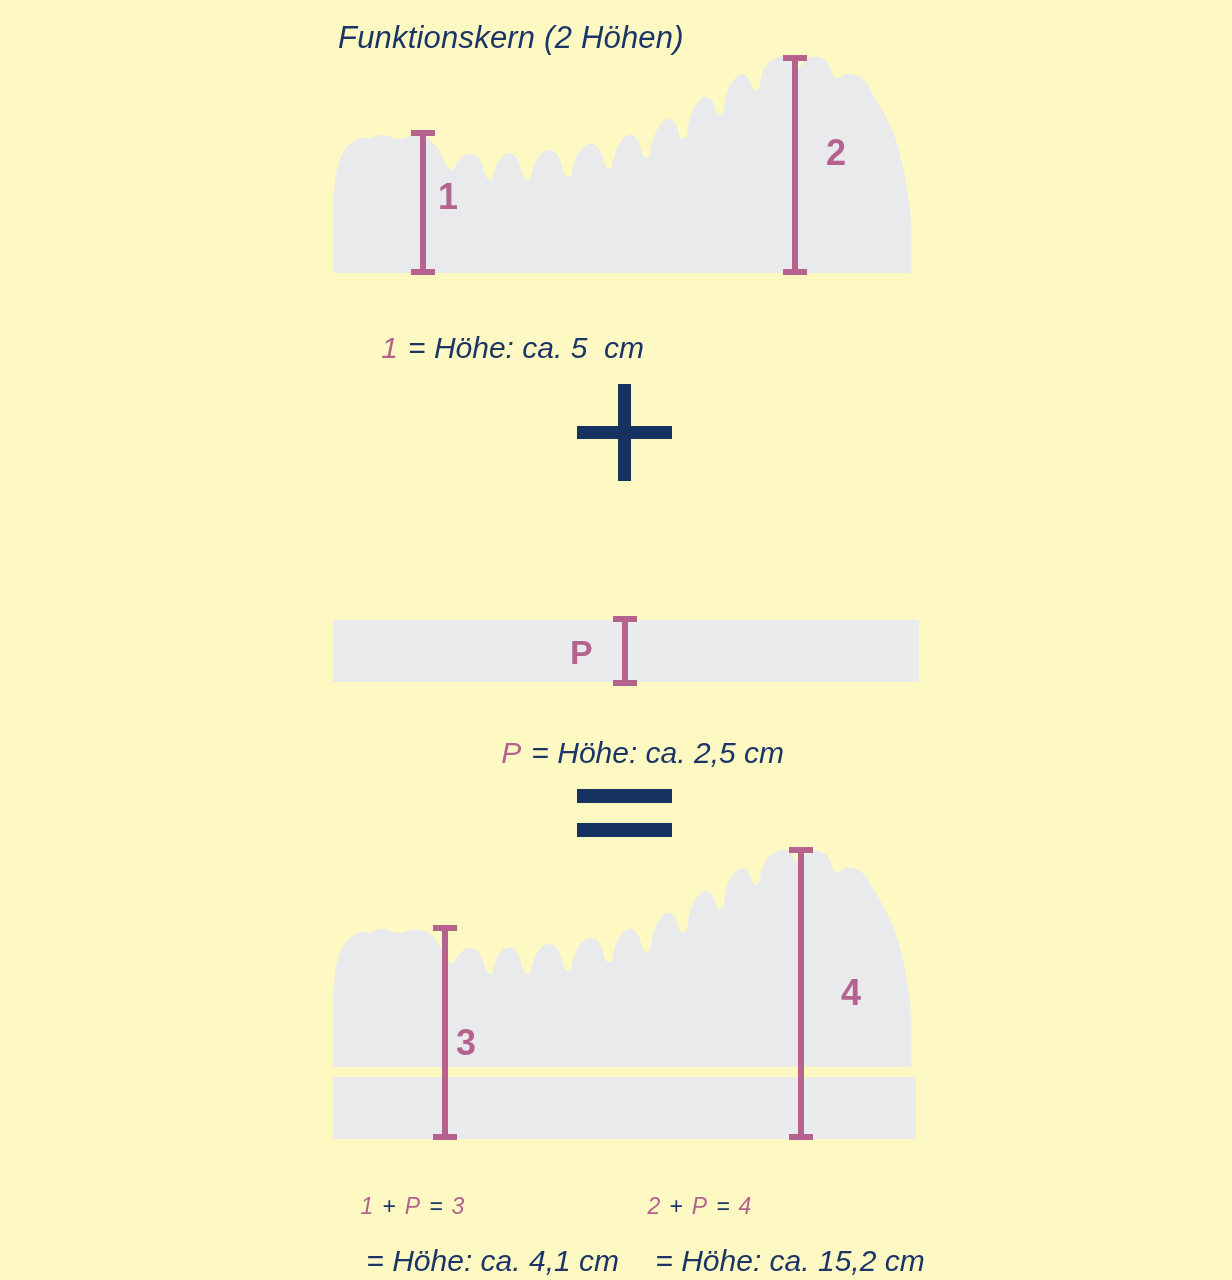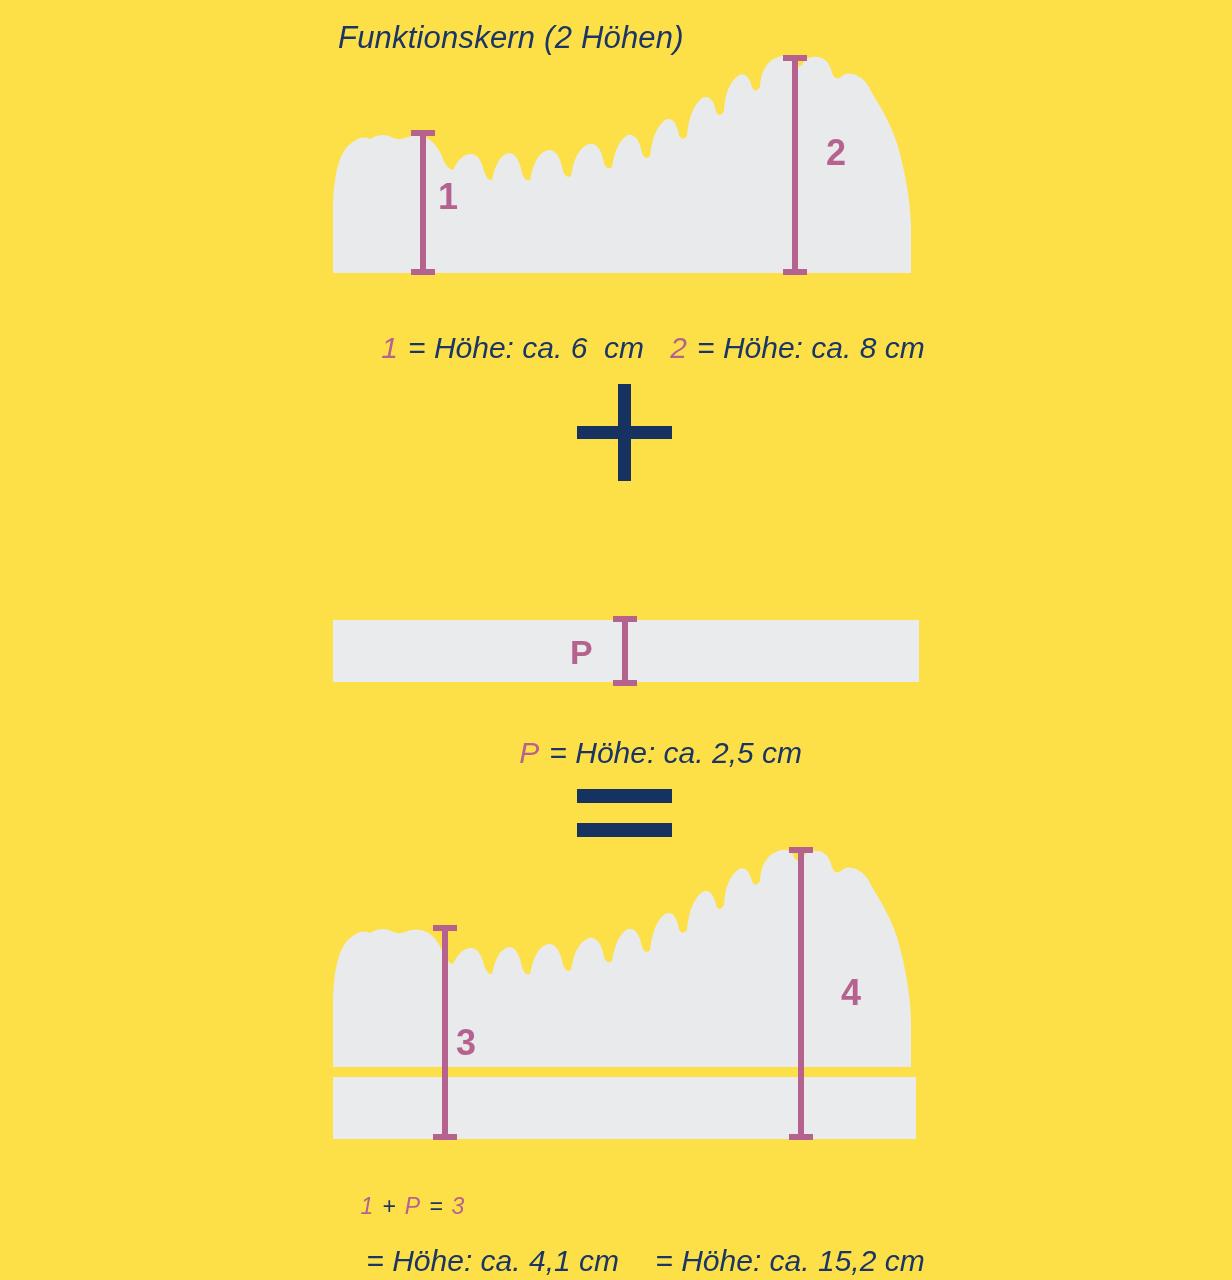--- a/index.html
+++ b/index.html
@@ -6,21 +6,21 @@
     --navy:#1a3566;
     --navy-deep:#163260;
     --pink:#b5628f;
     --pillow:#e8eaeb;
     --plate:#eaebec;
   }
   html,body{margin:0;padding:0;background:#ffffff;}
   .canvas{
     position:relative;
     width:1232px;height:1280px;
-    background:#fde047;
+    background:#fef9c3;
     font-family:"Liberation Sans", sans-serif;
     overflow:hidden;
   }
   .title{
     position:absolute;
     font-style:italic;
     font-size:31px;
     color:var(--navy);
     letter-spacing:0.2px;
     white-space:pre;
@@ -107,38 +107,35 @@
     <use href="#pillowPath"></use>
   </svg>
 
   <div class="ibeam" style="left:411px;top:130px;height:145px;"></div>
   <div class="marker-label" style="left:438px;top:176px;">1</div>
 
   <div class="ibeam" style="left:783px;top:55px;height:220px;"></div>
   <div class="marker-label" style="left:826px;top:132px;">2</div>
 
   <div class="caption" style="left:348px;top:297px;">
-    <span class="num">1</span><span class="txt">= Höhe: ca. 6  cm</span>
-  </div>
-  <div class="caption" style="left:637px;top:297px;">
-    <span class="num">2</span><span class="txt">= Höhe: ca. 8 cm</span>
+    <span class="num">1</span><span class="txt">= Höhe: ca. 5  cm</span>
   </div>
 
   <div>
     <div class="bar" style="left:618px;top:384px;width:13px;height:97px;"></div>
     <div class="bar" style="left:577px;top:426px;width:95px;height:13px;"></div>
   </div>
 
 
   <div class="plate-rect" style="left:333px;top:620px;width:586px;height:62px;"></div>
 
   <div class="marker-label" style="left:570px;top:633px;font-size:34px;">P</div>
   <div class="ibeam" style="left:613px;top:616px;height:70px;"></div>
 
-  <div class="caption" style="left:486px;top:702px;">
+  <div class="caption" style="left:468px;top:702px;">
     <span class="num">P</span><span class="txt">= Höhe: ca. 2,5 cm</span>
   </div>
 
   <div>
     <div class="bar" style="left:577px;top:789px;width:95px;height:14px;"></div>
     <div class="bar" style="left:577px;top:823px;width:95px;height:14px;"></div>
   </div>
 
   <svg class="shape" style="left:333px;top:844px;" width="580" height="223" viewBox="0 0 580 223">
     <use href="#pillowPath"></use>
@@ -148,20 +145,23 @@
 
   <div class="ibeam" style="left:433px;top:925px;height:215px;"></div>
   <div class="marker-label" style="left:456px;top:1022px;">3</div>
 
   <div class="ibeam" style="left:789px;top:847px;height:293px;"></div>
   <div class="marker-label" style="left:841px;top:972px;">4</div>
 
   <div class="eq" style="left:335px;top:1166px;">
     <span class="pink">1</span><span class="navy">+</span><span class="pink">P</span><span class="navy">=</span><span class="pink">3</span>
   </div>
+  <div class="eq" style="left:622px;top:1166px;">
+    <span class="pink">2</span><span class="navy">+</span><span class="pink">P</span><span class="navy">=</span><span class="pink">4</span>
+  </div>
 
   <div class="caption" style="left:333px;top:1210px;">
     <span class="txt">= Höhe: ca. 4,1 cm</span>
   </div>
   <div class="caption" style="left:622px;top:1210px;">
     <span class="txt">= Höhe: ca. 15,2 cm</span>
   </div>
 
 </div>
 

